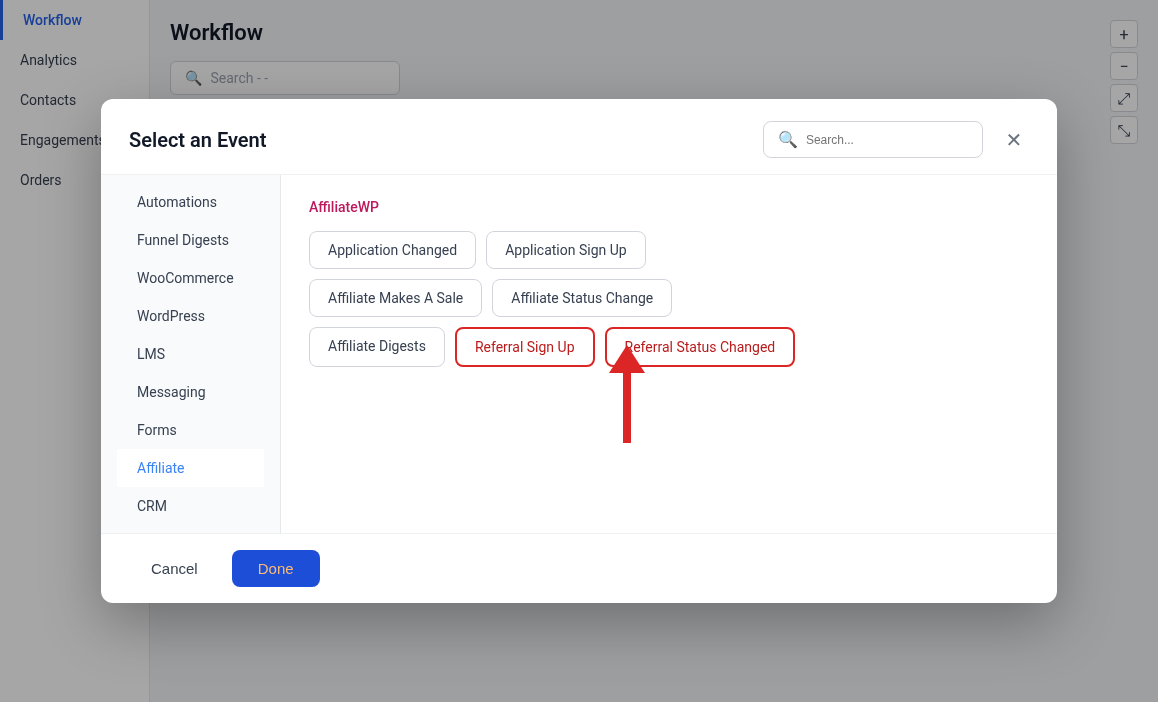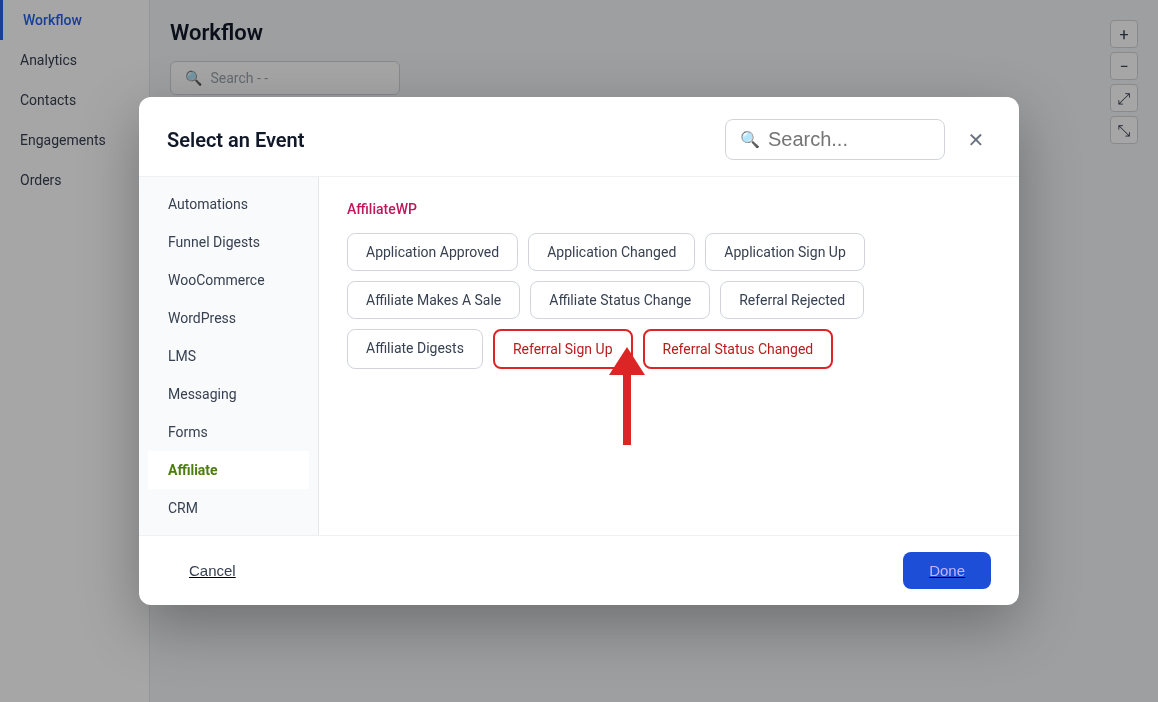--- a/index.html
+++ b/index.html
@@ -105,21 +105,21 @@
       z-index: 10;
       display: flex;
       align-items: center;
       justify-content: center;
     }
 
     
     .modal {
       background: #fff;
       border-radius: 12px;
-      width: 880px;
+      width: 956px;
       max-height: 600px;
       box-shadow: 0 20px 60px rgba(0,0,0,0.3);
       display: flex;
       flex-direction: column;
       overflow: hidden;
     }
 
     .modal-header {
       display: flex;
       align-items: center;
@@ -147,21 +147,21 @@
       border: 1px solid #d1d5db;
       border-radius: 8px;
       padding: 8px 14px;
       width: 220px;
       background: #fff;
     }
 
     .modal-search input {
       border: none;
       outline: none;
-      font-size: 20px;
+      font-size: 12px;
       color: #374151;
       width: 100%;
       background: transparent;
     }
 
     .close-btn {
       width: 30px;
       height: 30px;
       display: flex;
       align-items: center;
@@ -176,37 +176,37 @@
       display: flex;
       flex: 1;
       overflow: hidden;
     }
 
     
     .category-list {
       width: 180px;
       background: #f9fafb;
       border-right: 1px solid #e5e7eb;
-      padding: 8px 9px;
+      padding: 8px 16px;
       overflow-y: auto;
       flex-shrink: 0;
     }
 
     .category-item {
       padding: 11px 20px;
       font-size: 14px;
       color: #374151;
       cursor: pointer;
       white-space: nowrap;
     }
 
     .category-item.active {
       background: #fff;
-      font-weight: 700;
-      color: #4d7c0f;
+      font-weight: 400;
+      color: #3b82f6;
     }
 
     
     .events-panel {
       flex: 1;
       padding: 24px 28px;
       overflow-y: auto;
       position: relative;
     }
 
@@ -265,41 +265,40 @@
       border-right: 18px solid transparent;
       border-bottom: 28px solid #dc2626;
       margin-bottom: 0;
       order: -1;
     }
 
     
     .modal-footer {
       padding: 16px 28px;
       display: flex;
-      justify-content: space-between;
+      justify-content: flex-start;
       gap: 12px;
       border-top: 1px solid #f0f0f0;
-      text-decoration: underline;
     }
 
     .btn-cancel {
       padding: 10px 22px;
       border: none;
       background: transparent;
       color: #374151;
       font-size: 15px;
       cursor: pointer;
       border-radius: 6px;
     }
 
     .btn-done {
       padding: 10px 26px;
       border: none;
       background: #1d4ed8;
-      color: #c4b5fd;
+      color: #fdba74;
       font-size: 15px;
       font-weight: 500;
       cursor: pointer;
       border-radius: 8px;
     }
   </style>
 </head>
 <body>
 
 <div class="app-layout">
@@ -383,40 +382,34 @@
         <div class="category-item">
           <span>CRM</span>
         </div>
       </div>
 
       <div class="events-panel">
         <div class="events-section-title">AffiliateWP</div>
 
         <div class="events-grid">
           <div class="event-chip">
-            <span>Application Approved</span>
-          </div>
-          <div class="event-chip">
             <span>Application Changed</span>
           </div>
           <div class="event-chip">
             <span>Application Sign Up</span>
           </div>
         </div>
 
         <div class="events-grid">
           <div class="event-chip">
             <span>Affiliate Makes A Sale</span>
           </div>
           <div class="event-chip">
             <span>Affiliate Status Change</span>
           </div>
-          <div class="event-chip">
-            <span>Referral Rejected</span>
-          </div>
         </div>
 
         <div class="events-grid">
           <div class="event-chip">
             <span>Affiliate Digests</span>
           </div>
           <div class="event-chip highlighted">
             <span>Referral Sign Up</span>
           </div>
           <div class="event-chip highlighted">

